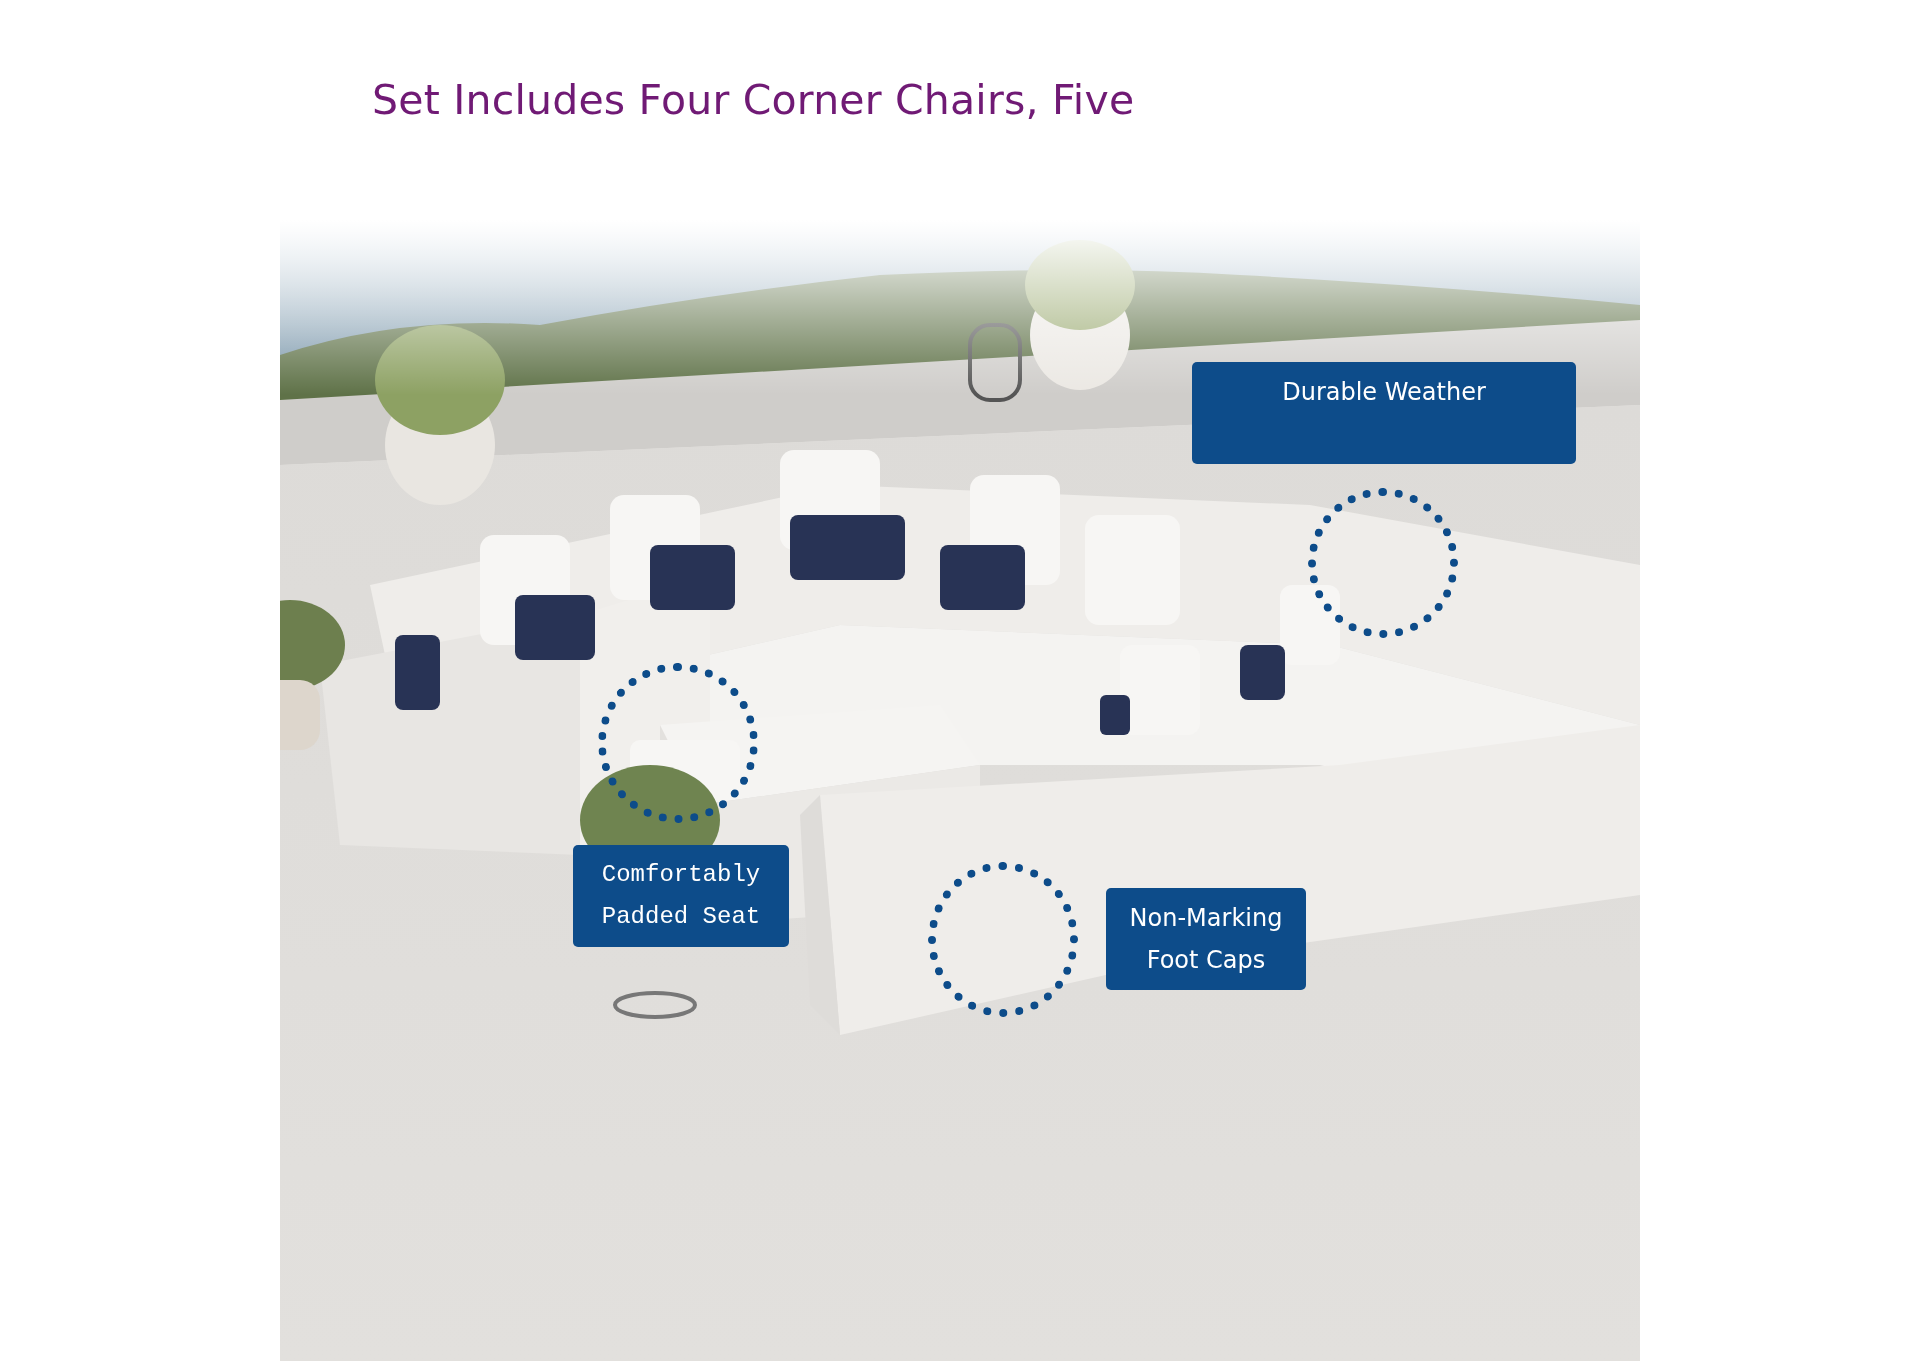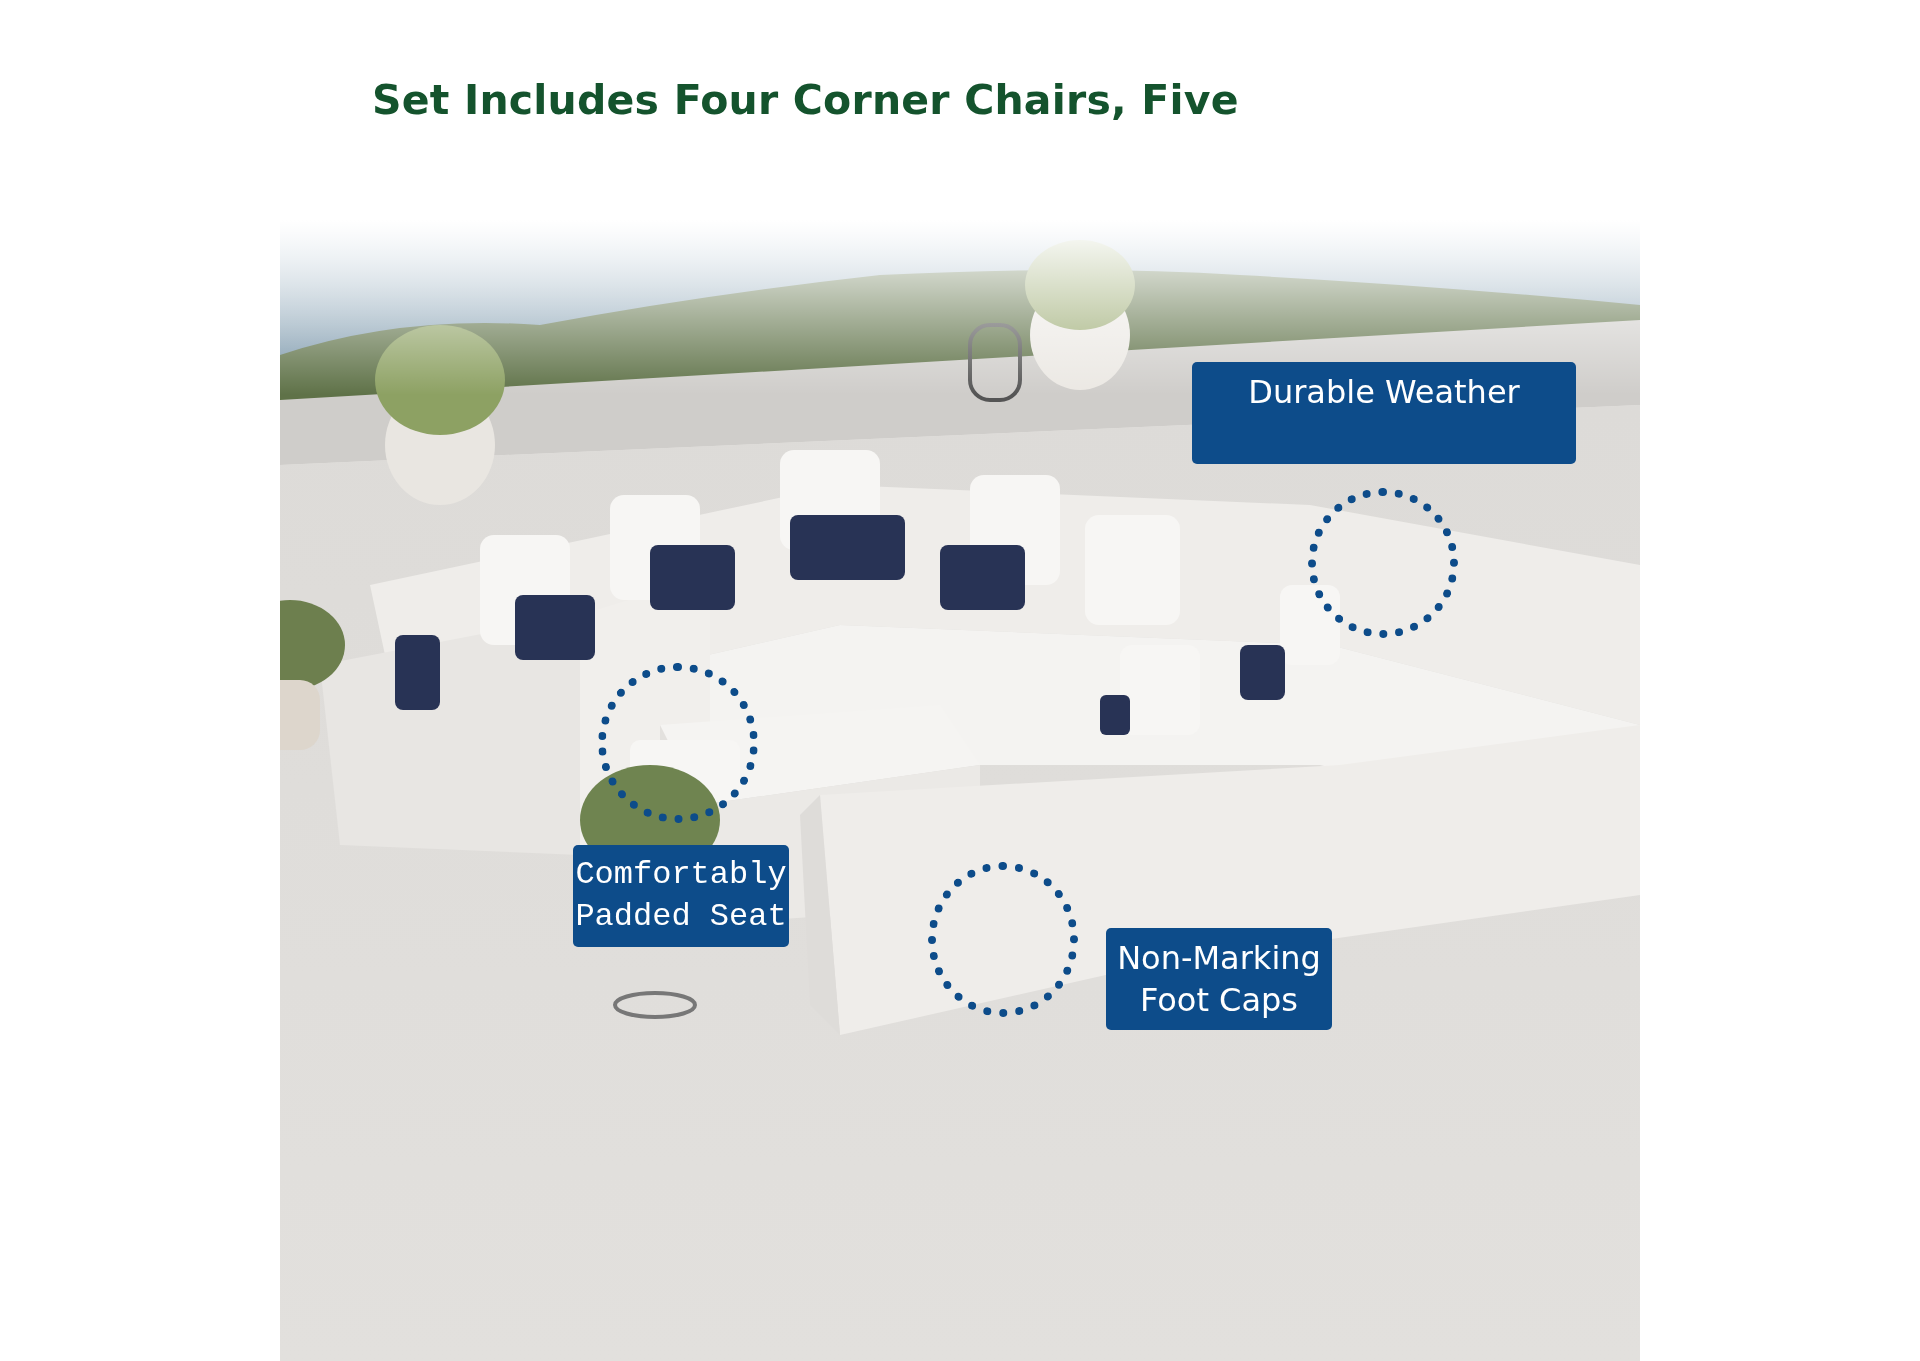--- a/index.html
+++ b/index.html
@@ -1,38 +1,38 @@
 <!DOCTYPE html>
 <html><head>
   <meta charset="utf-8">
   <style>
     html, body { margin: 0; padding: 0; background: #ffffff; }
     body { width: 1920px; height: 1361px; position: relative; overflow: hidden; font-family: "Liberation Sans", sans-serif; }
 
     .headline {
       position: absolute; left: 372px; top: 72px; width: 900px;
-      color: #14532d; font-family: "DejaVu Sans", sans-serif;
-      font-size: 41px; line-height: 56px; font-weight: 700; letter-spacing: 0.2px;
+      color: #701a75; font-family: "DejaVu Sans", sans-serif;
+      font-size: 41px; line-height: 56px; font-weight: 400; letter-spacing: 0.2px;
     }
     .headline span { display: block; }
 
     .photo {
       position: absolute; left: 280px; top: 205px; width: 1360px; height: 1156px;
       overflow: hidden; background: #e4e2df;
     }
     .photo svg { position: absolute; left: 0; top: 0; }
     .sky-fade {
       position: absolute; left: 0; top: 0; width: 100%; height: 190px;
       background: linear-gradient(to bottom, #ffffff 0%, #ffffff 8%, rgba(255,255,255,0.6) 45%, rgba(255,255,255,0) 100%);
     }
 
     .callout {
       position: absolute; background: #0d4c8a; color: #ffffff;
       border-radius: 5px; text-align: center;
-      font-family: "DejaVu Sans", sans-serif; font-size: 32px; line-height: 42px;
+      font-family: "DejaVu Sans", sans-serif; font-size: 24px; line-height: 42px;
       box-sizing: border-box; padding-top: 9px;
     }
     .callout span { display: block; }
     .dots {
       position: absolute; border-radius: 50%;
       border: 8px dotted #0d4c8a; box-sizing: border-box;
     }
   </style>
 </head>
 <body>
@@ -113,16 +113,16 @@
 <div class="dots" style="left:598px; top:663px; width:160px; height:160px;"></div>
 <div class="dots" style="left:928px; top:862px; width:150px; height:155px;"></div>
 
 <div class="callout" style="left:1192px; top:362px; width:384px; height:102px;">
   <span>Durable Weather</span>
 </div>
 <div class="callout" style="left:573px; top:845px; width:216px; height:102px;font-family:Liberation Mono, monospace;">
   <span>Comfortably</span>
   <span>Padded Seat</span>
 </div>
-<div class="callout" style="left:1106px; top:888px; width:226px; height:102px;margin-top:40px;">
+<div class="callout" style="left:1106px; top:888px; width:200px; height:102px;">
   <span>Non-Marking</span>
   <span>Foot Caps</span>
 </div>
 
 </body></html>

